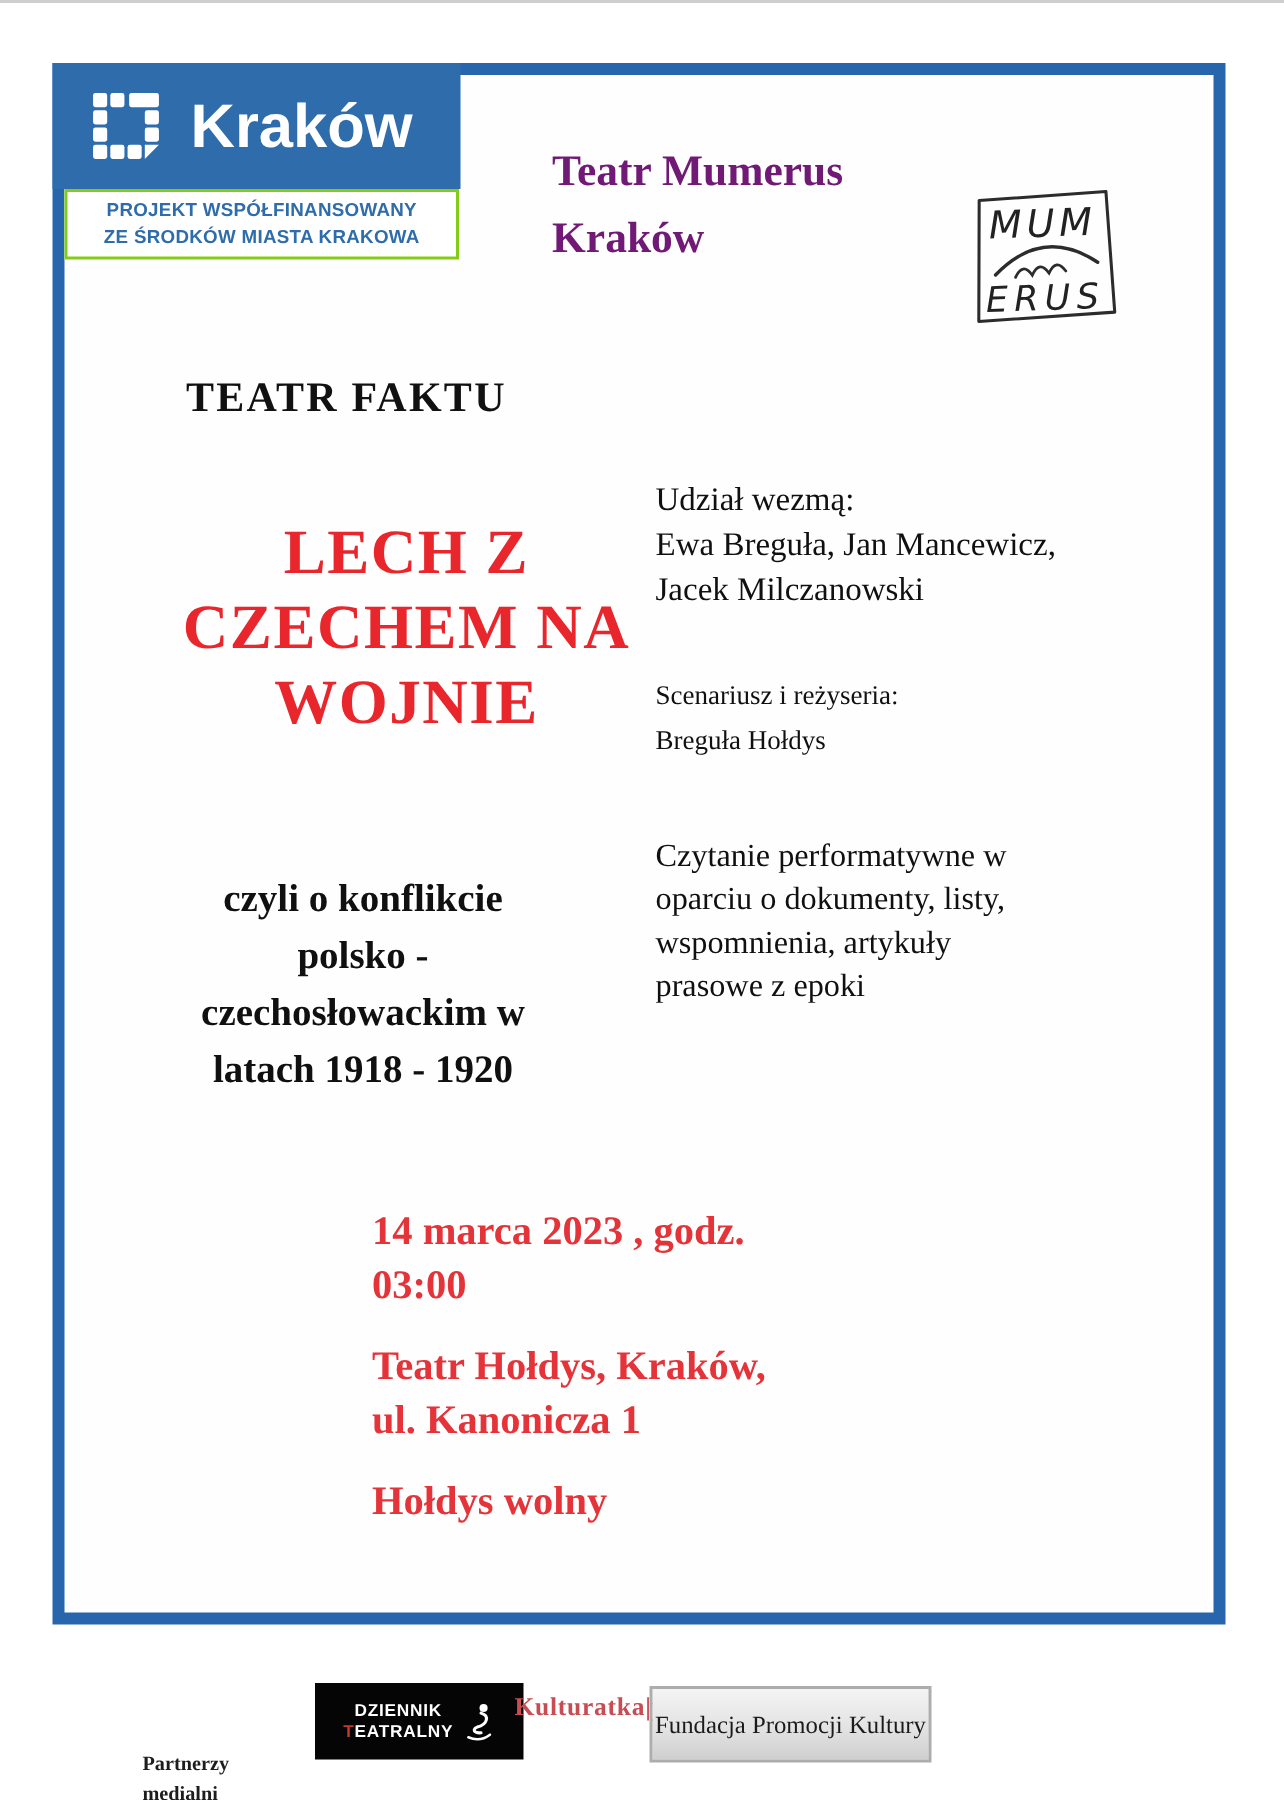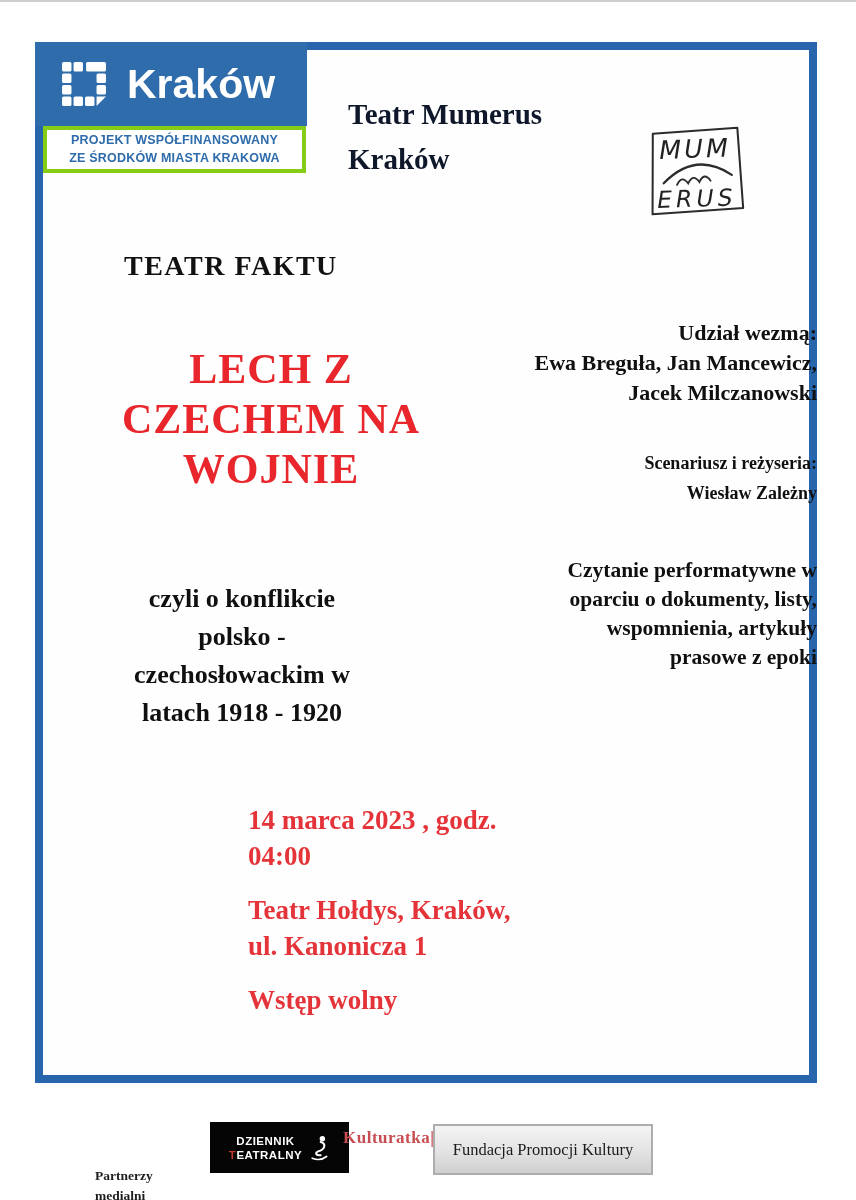--- a/index.html
+++ b/index.html
@@ -20,48 +20,48 @@
     position:absolute;left:35px;top:42px;width:272px;height:84px;
     background:#2e6cab;display:flex;align-items:center;padding-left:26px;
     box-sizing:border-box;gap:20px;
   }
   .krakow-word{
     color:#ffffff;font-family:"Liberation Sans","DejaVu Sans",sans-serif;
     font-weight:bold;font-size:41px;letter-spacing:0;
   }
   .funding-band{
     position:absolute;left:43px;top:126px;width:263px;height:47px;
-    background:#ffffff;border:4px solid #84cc16;box-sizing:border-box;
+    background:#ffffff;border:2px solid #84cc16;box-sizing:border-box;
     display:flex;flex-direction:column;justify-content:center;align-items:center;
     color:#2e6cab;font-family:"Liberation Sans","DejaVu Sans",sans-serif;
     font-weight:bold;font-size:12.5px;line-height:1.4;letter-spacing:.2px;white-space:nowrap;
   }
 
   
   .theater-name{
-    position:absolute;left:348px;top:92px;font-weight:bold;font-size:29px;
-    color:#0f172a;line-height:45px;
+    position:absolute;left:368px;top:92px;font-weight:bold;font-size:29px;
+    color:#701a75;line-height:45px;
   }
   .stamp{position:absolute;left:644px;top:124px;transform:rotate(-2deg);}
 
   .kicker{
     position:absolute;left:124px;top:250px;font-weight:bold;font-size:28px;
     color:#111;letter-spacing:1.5px;
   }
 
   .show-title{
     position:absolute;left:68px;top:344px;width:406px;text-align:center;
     color:#e8262b;font-weight:bold;font-size:42px;line-height:50px;letter-spacing:1px;
   }
   .subtitle{
     position:absolute;left:62px;top:580px;width:360px;text-align:center;
     color:#101010;font-weight:bold;font-size:26px;line-height:38px;
   }
 
-  .right-col{position:absolute;left:437px;width:380px;text-align:right;color:#101010;font-weight:bold;}
+  .right-col{position:absolute;left:437px;width:380px;text-align:left;color:#101010;font-weight:normal;}
   .cast{top:318px;font-size:22px;line-height:30px;}
   .direction{top:448px;font-size:18px;line-height:30px;}
   .description{top:556px;font-size:21.5px;line-height:29px;}
   .extras{top:676px;font-size:21.5px;line-height:29px;}
 
   .event{
     position:absolute;left:248px;top:802px;color:#e43439;font-weight:bold;
     font-size:27px;line-height:36px;
   }
   .event .group{margin-bottom:18px;}
@@ -76,21 +76,21 @@
     display:flex;align-items:center;justify-content:center;gap:6px;box-sizing:border-box;
     font-family:"Liberation Sans","DejaVu Sans",sans-serif;color:#fff;font-weight:bold;
     font-size:11.5px;line-height:14px;letter-spacing:.5px;text-align:center;
   }
   .dziennik .t-red{color:#c0392b;}
   .kulturatka{
     position:absolute;left:343px;top:1128px;color:#c74d52;font-weight:bold;
     font-size:17px;letter-spacing:.5px;
   }
   .fundacja{
-    position:absolute;left:433px;top:1124px;width:220px;height:51px;
+    position:absolute;left:433px;top:1124px;width:188px;height:51px;
     background:linear-gradient(180deg,#f4f4f4 0%,#e3e3e3 55%,#cfcfcf 100%);
     border:2px solid #adadad;box-sizing:border-box;display:flex;align-items:center;
     justify-content:center;font-size:16.5px;color:#1b1b1b;
   }
 </style>
 </head>
 <body>
 
 <div class="page">
   <div class="top-hairline"></div>
@@ -151,41 +151,41 @@
   </div>
 
   <div class="right-col cast">
     <div>Udział wezmą:</div>
     <div>Ewa Breguła, Jan Mancewicz,</div>
     <div>Jacek Milczanowski</div>
   </div>
 
   <div class="right-col direction">
     <div>Scenariusz i reżyseria:</div>
-    <div>Wiesław Zależny</div>
+    <div>Breguła Hołdys</div>
   </div>
 
   <div class="right-col description">
     <div>Czytanie performatywne w</div>
     <div>oparciu o dokumenty, listy,</div>
     <div>wspomnienia, artykuły</div>
     <div>prasowe z  epoki</div>
   </div>
 
 
   <div class="event">
     <div class="group">
       <div>14 marca 2023 , godz.</div>
-      <div>04:00</div>
+      <div>03:00</div>
     </div>
     <div class="group">
       <div>Teatr Hołdys, Kraków,</div>
       <div>ul. Kanonicza 1</div>
     </div>
-    <div>Wstęp wolny</div>
+    <div>Hołdys wolny</div>
   </div>
 
   <div class="partners-label">
     <div>Partnerzy</div>
     <div>medialni</div>
   </div>
 
   <div class="dziennik">
     <div>
       <div>DZIENNIK</div>

